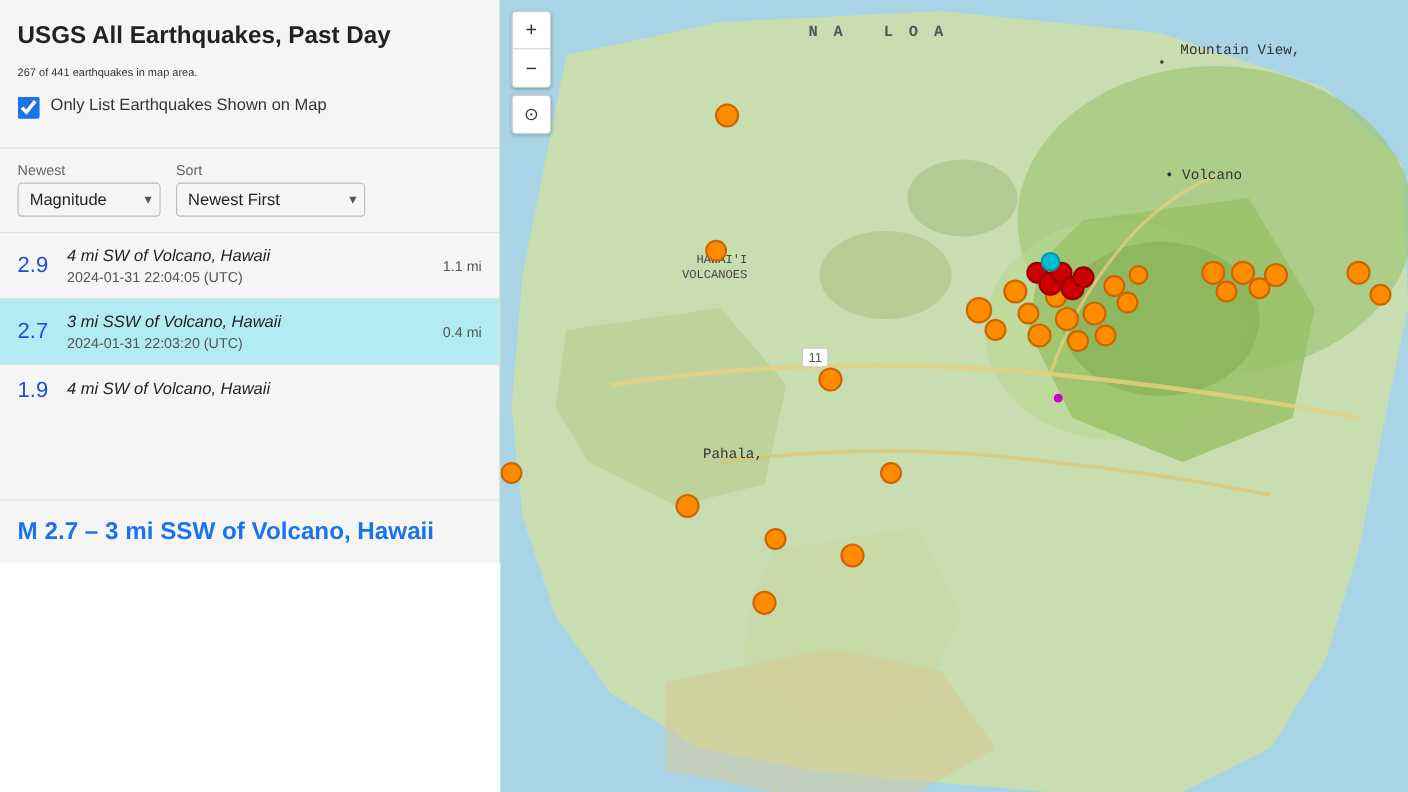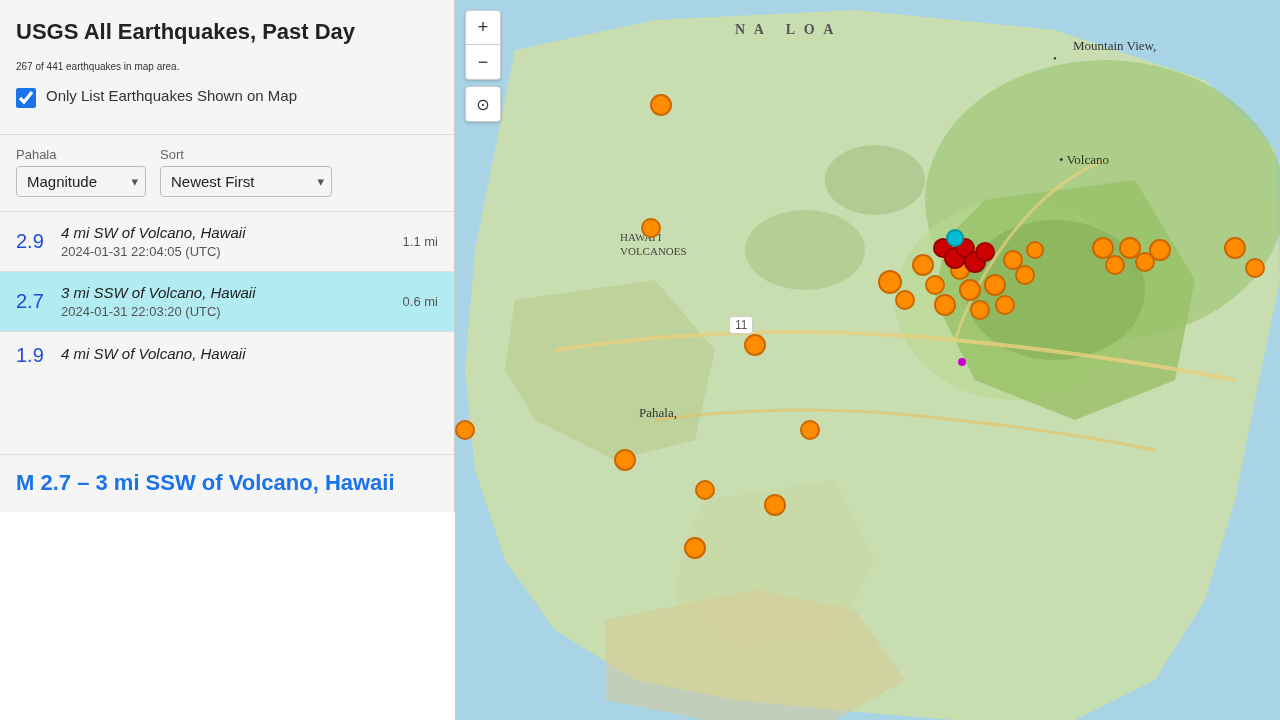--- a/index.html
+++ b/index.html
@@ -259,23 +259,24 @@
     .eq-marker.cyan {
       background: #00bcd4;
       border: 2px solid #0097a7;
     }
 
     
     .map-label {
       position: absolute;
       font-size: 13px;
       color: #333;
-      font-family: Liberation Serif, serif;
+      font-family: Liberation Mono, monospace;
       pointer-events: none;
       white-space: nowrap;
+      text-align: right;
     }
 
     .map-label.bold {
       font-weight: bold;
       font-size: 14px;
     }
 
     .road-label {
       position: absolute;
       background: white;
@@ -306,21 +307,21 @@
     <div class="checkbox-row">
       <input type="checkbox" checked="" style="">
       <span class="checkbox-label">Only List Earthquakes Shown on Map</span>
     </div>
   </div>
 
   <hr class="divider">
 
   <div class="filter-row">
     <div class="filter-group">
-      <span class="filter-label">Pahala</span>
+      <span class="filter-label">Newest</span>
       <div class="select-wrapper">
         <select>
           <option>Magnitude</option>
           <option>Depth</option>
           <option>Time</option>
         </select>
       </div>
     </div>
     <div class="filter-group">
       <span class="filter-label">Sort</span>
@@ -345,21 +346,21 @@
       </div>
       <div class="eq-distance">1.1 mi</div>
     </div>
 
     <div class="eq-item selected">
       <div class="eq-magnitude">2.7</div>
       <div class="eq-details">
         <div class="eq-location">3 mi SSW of Volcano, Hawaii</div>
         <div class="eq-time">2024-01-31 22:03:20 (UTC)</div>
       </div>
-      <div class="eq-distance">0.6 mi</div>
+      <div class="eq-distance">0.4 mi</div>
     </div>
 
     <div class="eq-item">
       <div class="eq-magnitude">1.9</div>
       <div class="eq-details">
         <div class="eq-location">4 mi SW of Volcano, Hawaii</div>
         <div class="eq-time"></div>
       </div>
       <div class="eq-distance"></div>
     </div>

